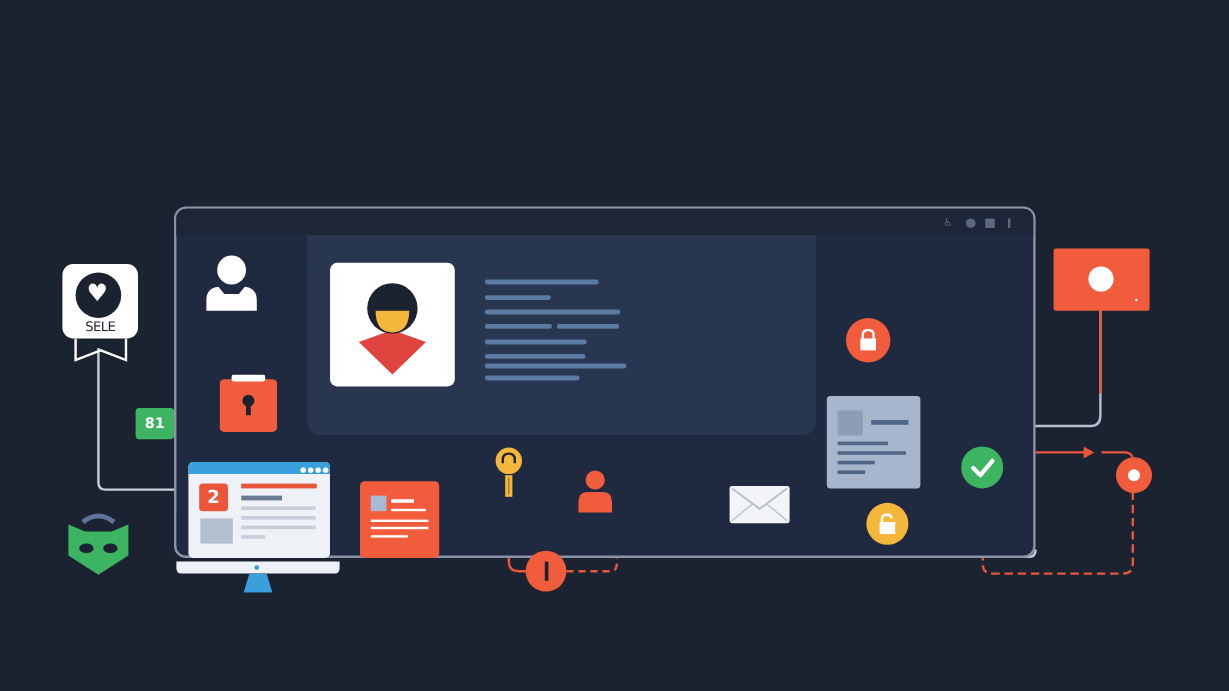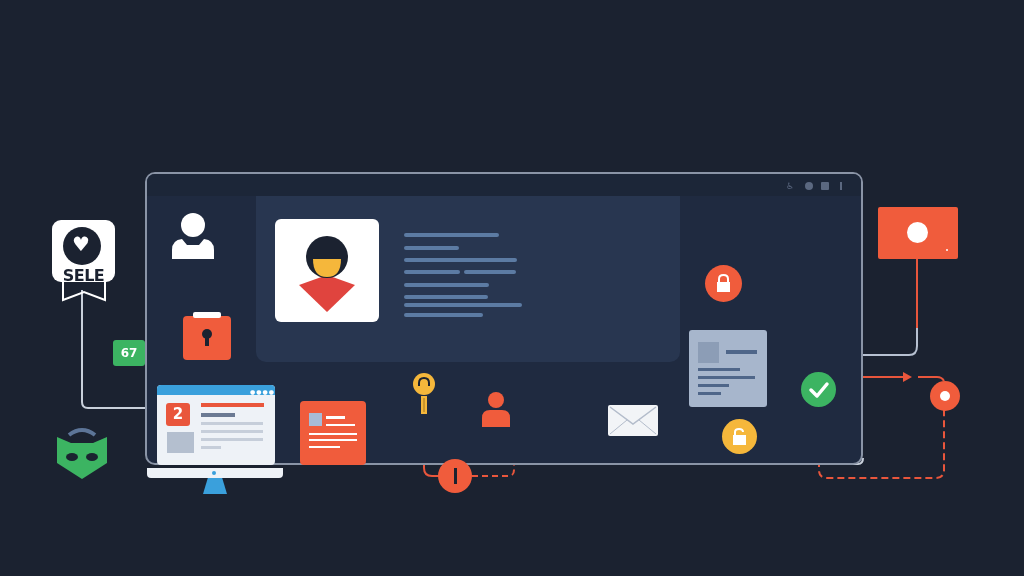--- a/index.html
+++ b/index.html
@@ -7,21 +7,21 @@
   .abs{position:absolute;}
   #lines{position:absolute;left:0;top:0;width:1024px;height:576px;}
   .window{left:145px;top:172px;width:718px;height:293px;border:2px solid #8a94a6;border-radius:10px;background:#1f2a40;box-sizing:border-box;}
   .titlebar{left:147px;top:174px;width:714px;height:22px;background:#1c2638;border-radius:8px 8px 0 0;}
   .panel{left:256px;top:196px;width:424px;height:166px;background:#283650;border-radius:0 0 10px 10px;}
   .wc{top:182px;height:8px;}
   .avatar-card{left:275px;top:219px;width:104px;height:103px;background:#ffffff;border-radius:6px;}
   .txtline{height:4px;background:#5c7ba3;border-radius:2px;}
   .badge{left:52px;top:220px;width:63px;height:62px;background:#fff;border-radius:9px;}
   .badge-circle{left:63px;top:227px;width:38px;height:38px;background:#1b2230;border-radius:50%;}
-  .badge-text{left:52px;top:266px;width:63px;text-align:center;font-weight:bold;font-size:16px;color:#1b2230;letter-spacing:-0.5px;}
+  .badge-text{left:52px;top:266px;width:63px;text-align:center;font-weight:normal;font-size:11px;color:#1b2230;letter-spacing:-0.5px;}
   .chip{left:113px;top:340px;width:32px;height:26px;background:#3cb462;border-radius:3px;color:#fff;font-weight:bold;font-size:12px;line-height:26px;text-align:center;}
   .monitor{left:157px;top:385px;width:118px;height:80px;background:#eef2f7;border-radius:4px;}
   .monitor-top{left:157px;top:385px;width:118px;height:10px;background:#3aa0dc;border-radius:4px 4px 0 0;}
   .monitor-base{left:147px;top:468px;width:136px;height:10px;background:#eef2f7;border-radius:0 0 4px 4px;}
   .monitor-stand{left:203px;top:478px;width:24px;height:16px;background:#3aa0dc;clip-path:polygon(20% 0,80% 0,100% 100%,0 100%);}
   .num-tile{left:166px;top:403px;width:24px;height:23px;background:#e9563c;border-radius:3px;color:#fff;font-weight:bold;font-size:15px;text-align:center;line-height:23px;}
   .orange-card{left:300px;top:401px;width:66px;height:64px;background:#f05c3c;border-radius:4px;}
   .doc-card{left:689px;top:330px;width:78px;height:77px;background:#a7b6cc;border-radius:3px;}
   .alert-box{left:878px;top:207px;width:80px;height:52px;background:#f05c3c;border-radius:2px;}
   .circle{border-radius:50%;}
@@ -107,21 +107,21 @@
 </svg>
 
 <div class="abs badge"></div>
 <div class="abs badge-circle"></div>
 <div class="abs" style="left:72px;top:234px;color:#fff;font-size:20px;line-height:20px;">♥</div>
 <div class="abs badge-text">SELE</div>
 <svg class="abs" style="left:61px;top:282px;" width="46" height="20">
   <path d="M2 0 V18 L23 10 L44 18 V0" fill="none" stroke="#ffffff" stroke-width="2"></path>
 </svg>
 
-<div class="abs chip">67</div>
+<div class="abs chip">81</div>
 
 <svg class="abs" style="left:55px;top:425px;" width="54" height="56">
   <path d="M14 10 Q27 0 40 10" fill="none" stroke="#5d7598" stroke-width="4"></path>
   <path d="M2 12 L16 18 H38 L52 12 V38 L27 54 L2 38Z" fill="#3cb462"></path>
   <ellipse cx="17" cy="32" rx="6" ry="4" fill="#1b2230"></ellipse>
   <ellipse cx="37" cy="32" rx="6" ry="4" fill="#1b2230"></ellipse>
 </svg>
 
 <div class="abs monitor"></div>
 <div class="abs monitor-top"></div>

